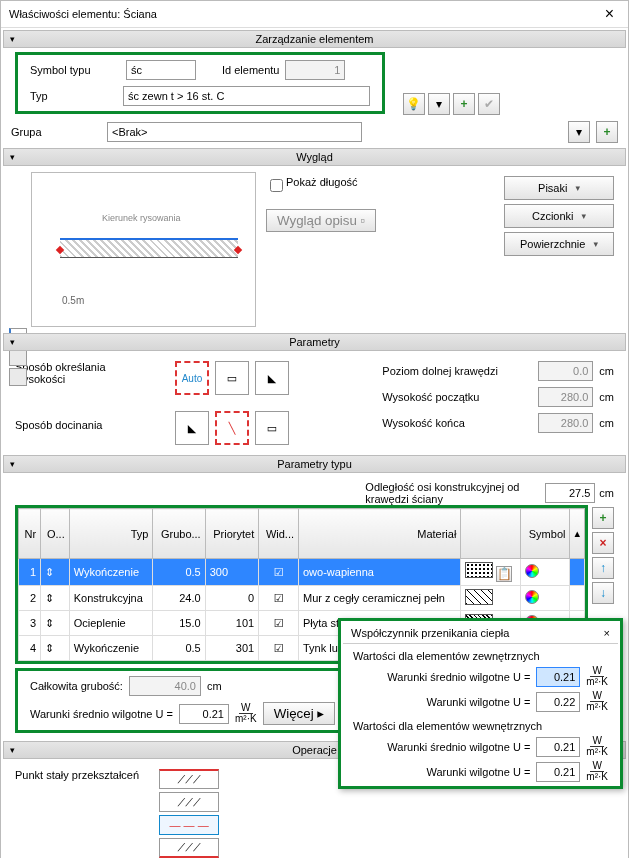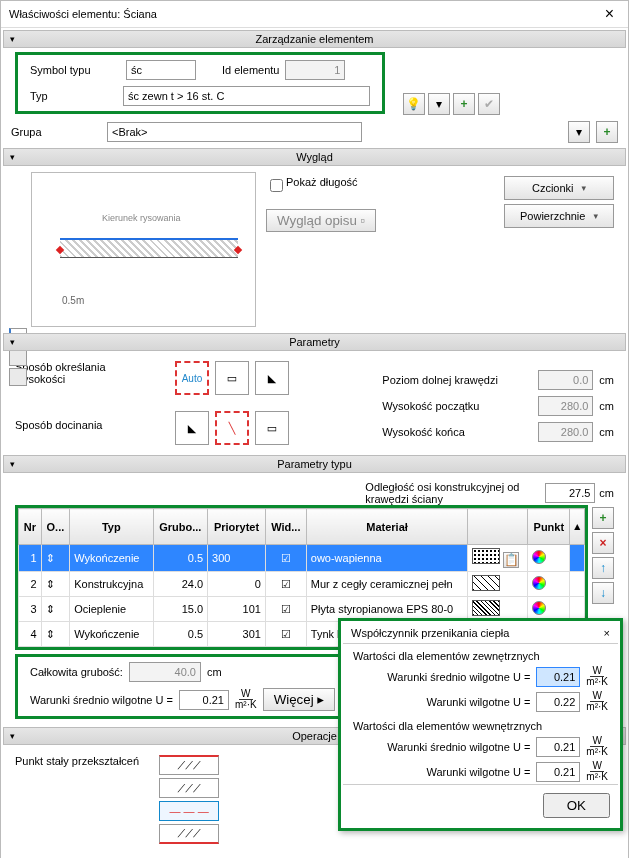--- a/index.html
+++ b/index.html
@@ -89,33 +89,33 @@
     gap: 8px;
   }
   .combo-btn::after { content: "▾"; font-size: 9px; color: #555; }
   .checkbox { display: flex; }
   .param-btns { display: flex; gap: 6px; }
   .param-btn {
     width: 34px; height: 34px; border: 1px solid #999; background: #fff;
     display: inline-flex; align-items: center; justify-content: center;
   }
   .param-btn.sel { border: 2px dashed #d33; }
-  .param-readouts { display: flex; flex-direction: column; gap: 6px; margin-left: auto; margin-top: 9px; }
+  .param-readouts { display: flex; flex-direction: column; gap: 6px; margin-left: auto; }
   .param-readouts .rr { display: flex; align-items: center; gap: 6px; }
   table.layers {
     border-collapse: collapse;
     width: 100%;
     font-size: 11px;
   }
   table.layers th {
     background: linear-gradient(#fdfdfd,#e5e5e5);
     border: 1px solid #bbb;
-    padding: 11px 4px;
-    text-align: center;
-    font-weight: bold;
+    padding: 18px 4px;
+    text-align: right;
+    font-weight: normal;
   }
   table.layers td {
     border: 1px solid #ddd;
     padding: 3px 4px;
     height: 22px;
   }
   tr.sel td { background: #2e86ff; color: #fff; }
   .right-col-btns { display: flex; flex-direction: column; gap: 3px; padding-top:2px; }
   .right-col-btns .btn-icon { width: 22px; height: 22px; }
   .unit-frac { display:inline-flex; flex-direction:column; align-items:center; line-height:1; font-size:10px; }
@@ -237,20 +237,23 @@
         <span>Pokaż długość</span>
       </div>
       <div style="margin-top:14px;">
         <button class="btn-flat" style="color:#888">
           <span>Wygląd opisu</span> ▫
         </button>
       </div>
     </div>
     <div class="right-buttons" style="padding:8px 14px;">
       <div class="combo-btn">
+          <span>Pisaki</span>
+        </div>
+      <div class="combo-btn">
           <span>Czcionki</span>
         </div>
       <div class="combo-btn">
           <span>Powierzchnie</span>
         </div>
     </div>
   </div>
 
   <div class="section-header">
     <span class="chev">▾</span>
@@ -315,21 +318,21 @@
           <thead>
             <tr>
               <th>Nr</th>
               <th>O...</th>
               <th>Typ</th>
               <th>Grubo...</th>
               <th>Priorytet</th>
               <th>Wid...</th>
               <th>Materiał</th>
               <th></th>
-              <th>Punkt</th>
+              <th>Symbol</th>
               <th style="width:14px">▴</th>
             </tr>
           </thead>
           <tbody>
             <tr class="sel">
               <td style="text-align:right">1</td>
               <td>⇕</td>
               <td>Wykończenie</td>
               <td style="text-align:right">0.5</td>
               <td style="text-align:left">300</td>
@@ -456,16 +459,13 @@
       </span>
   </div>
   <div class="pr">
     <span>Warunki wilgotne U =</span>
     <input type="text" class="u-input" value="0.21" style="">
     <span class="unit-frac">
         <span class="top">W</span>
         <span>m²·K</span>
       </span>
   </div>
-  <div class="ok">
-    <button>OK</button>
-  </div>
 </div>
 
 </body></html>

